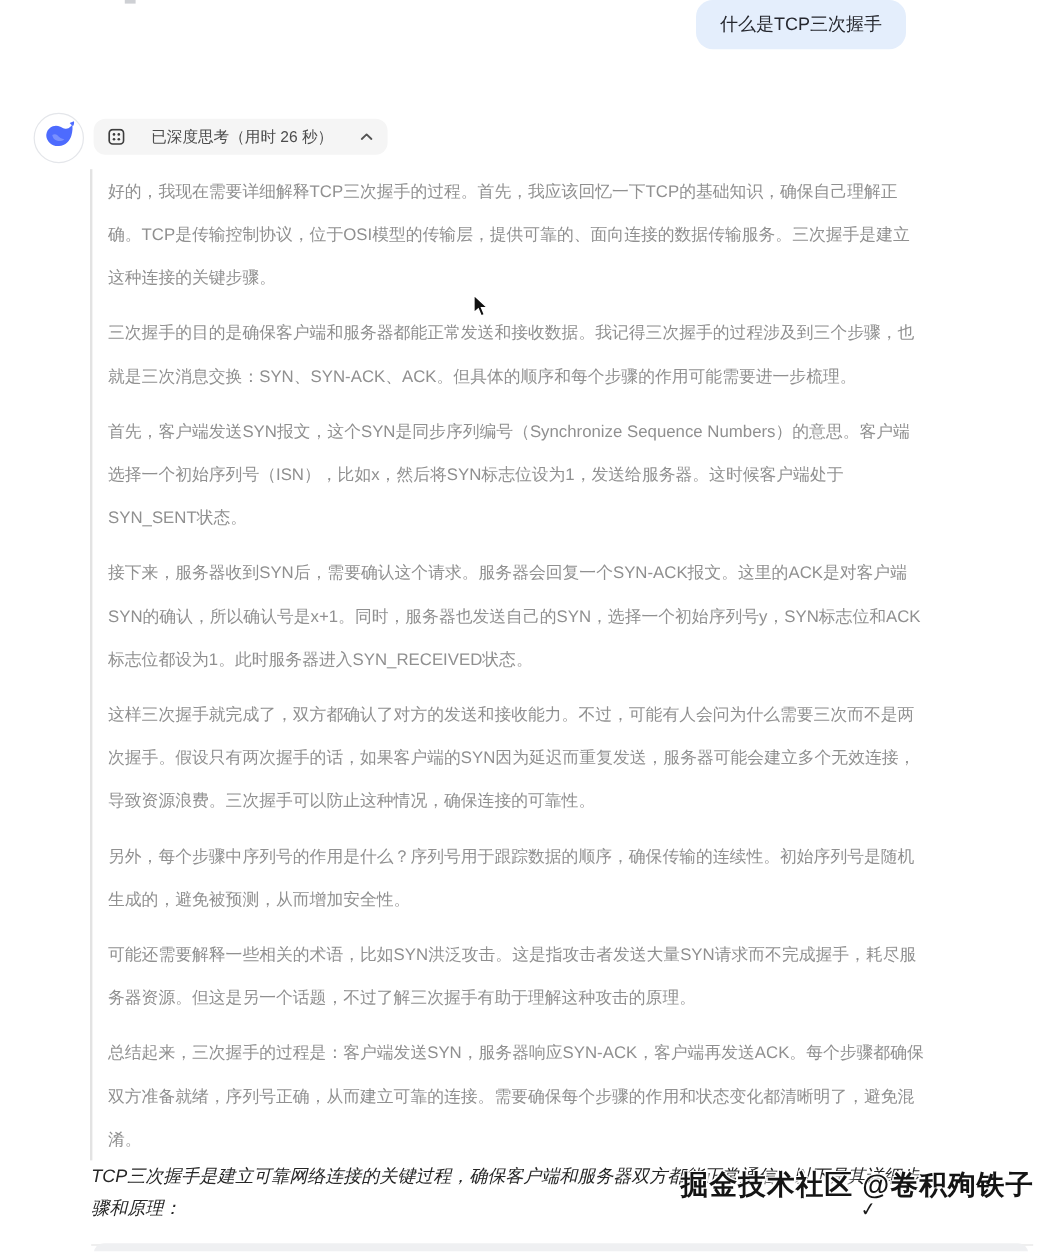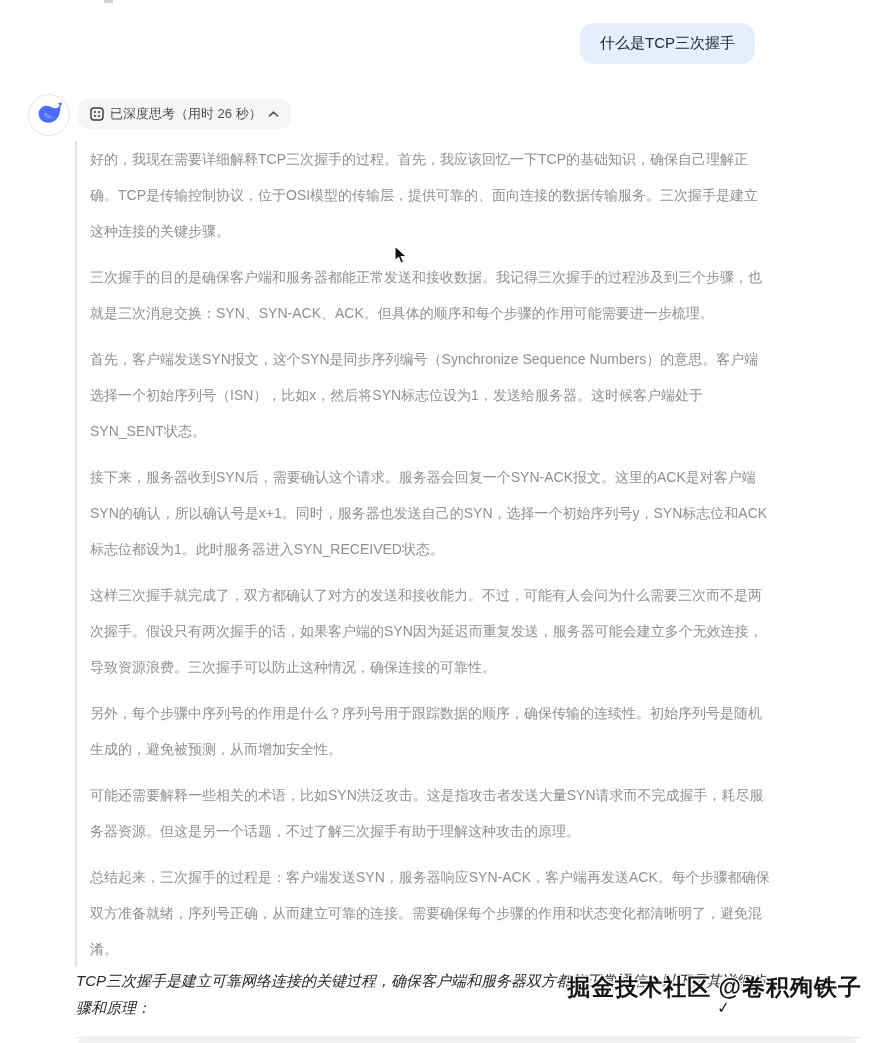--- a/index.html
+++ b/index.html
@@ -6,35 +6,35 @@
   html,body { background:#fff; }
   .page {
     position:relative; width:882px; height:1043px; overflow:hidden;
     background:#fff; font-family:"Liberation Sans","DejaVu Sans",sans-serif;
     color:#262626;
   }
   .top-speck { position:absolute; left:104px; top:0; width:9px; height:3px; background:#b9bcc2; opacity:.7; }
 
   
   .user-bubble {
-    position:absolute; top:23px; right:127px; height:41px;
+    position:absolute; top:0; right:127px; height:41px;
     background:#e4eefc; border-radius:14px; padding:0 20px;
     display:flex; align-items:center; font-size:15px; color:#25272e;
   }
 
   
   .avatar {
     position:absolute; left:28px; top:94px; width:42px; height:42px;
     border-radius:50%; border:1px solid #e4e6ea; background:#fff;
     display:flex; align-items:center; justify-content:center;
   }
   .think-btn {
     position:absolute; left:78px; top:99px; height:30px;
     background:#f5f5f5; border:none; border-radius:10px; padding:0 12px;
-    display:flex; align-items:center; gap:6px; cursor:pointer;
+    display:flex; align-items:center; gap:22px; cursor:pointer;
     font-family:inherit; font-size:13px; color:#4c4c4c;
   }
   .think-btn svg { display:block; }
 
   
   .content { position:absolute; left:75px; top:141px; width:696px; }
   .think-block {
     border-left:2px solid #e3e3e3; padding-left:13px;
     color:#909090; font-size:14px; line-height:36px;
   }

